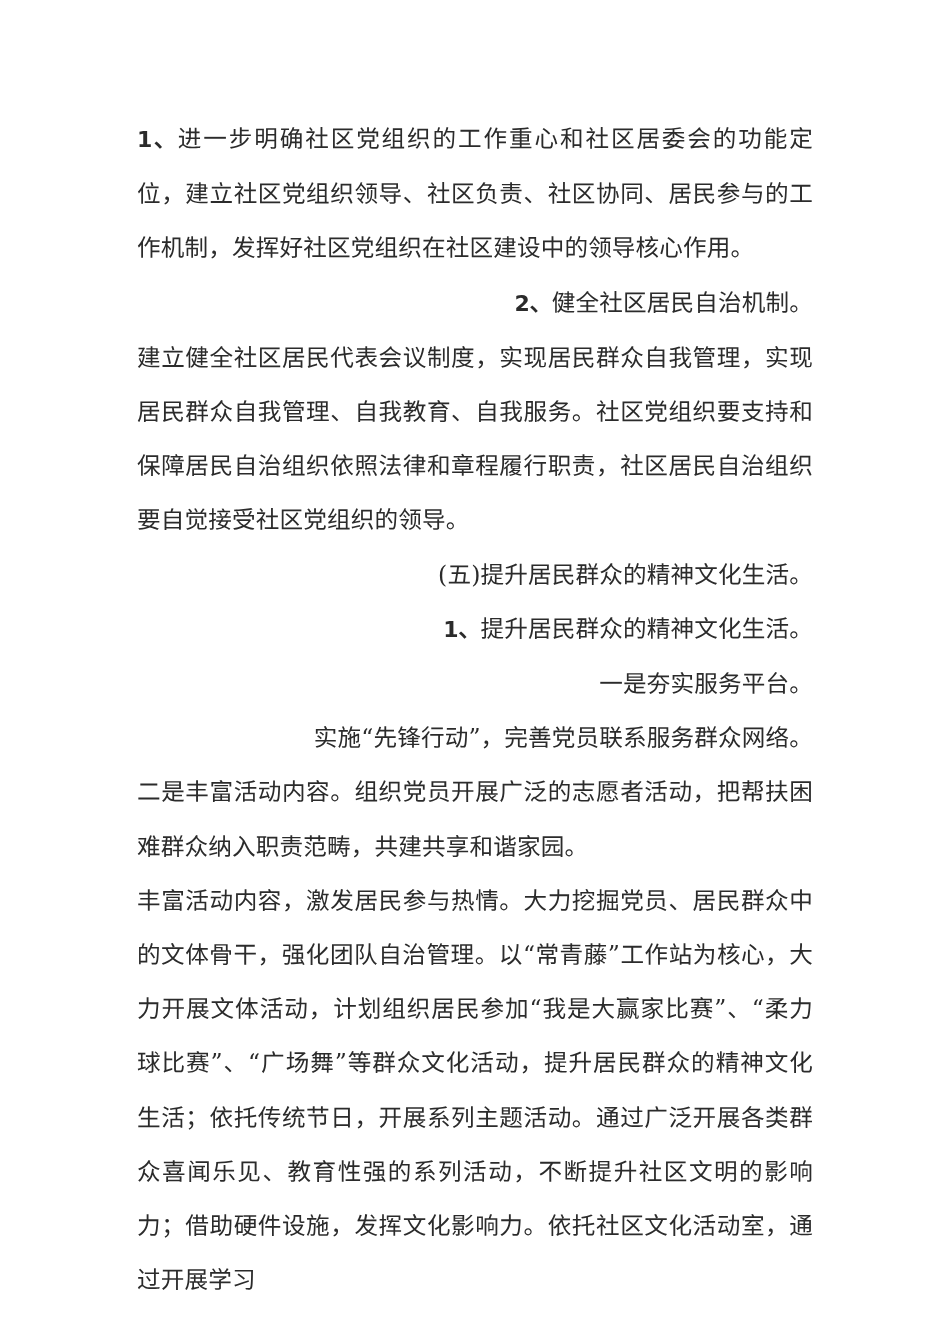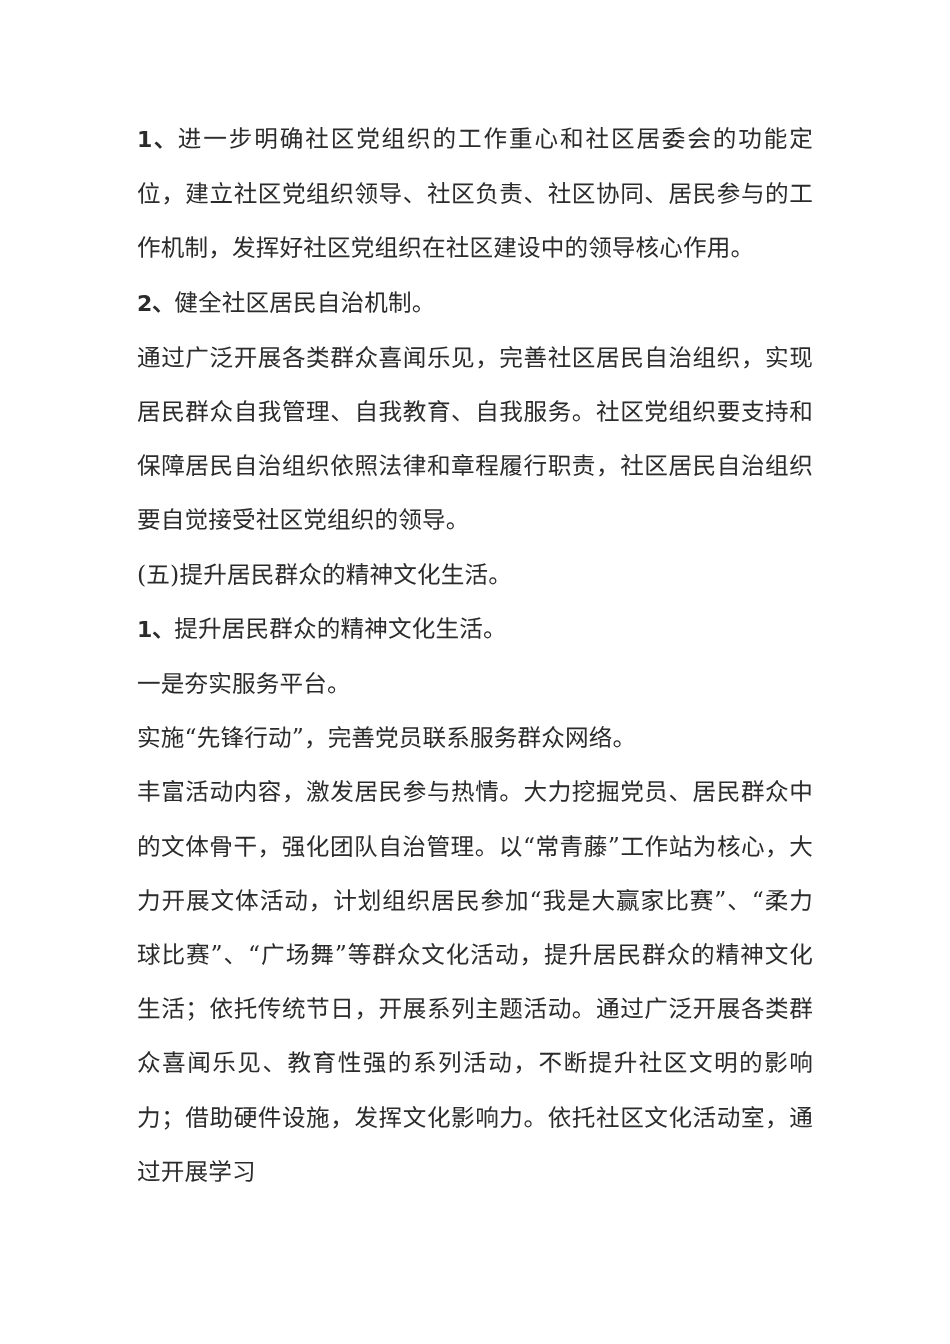--- a/index.html
+++ b/index.html
@@ -42,21 +42,21 @@
     text-align: justify;
     text-justify: inter-ideograph;
     letter-spacing: 0.15px;
     font-weight: 400;
     word-break: break-all;
     white-space: normal;
   }
 
   
   .para.short {
-    text-align: left;
+    text-align: right;
   }
 
   
   .enum {
     font-family: "DejaVu Sans", "Liberation Sans", sans-serif;
     font-weight: 700;
     font-size: 22px;
     letter-spacing: 0;
   }
 
@@ -68,28 +68,29 @@
 </head>
 <body>
 
 <div class="page">
   <div class="doc-body">
 
     <p class="para"><span class="enum">1、</span><span>进一步明确社区党组织的工作重心和社区居委会的功能定位，建立社区党组织领导、社区负责、社区协同、居民参与的工作机制，发挥好社区党组织在社区建设中的领导核心作用。</span></p>
 
     <p class="para short"><span class="enum">2、</span><span>健全社区居民自治机制。</span></p>
 
-    <p class="para"><span>通过广泛开展各类群众喜闻乐见，完善社区居民自治组织，实现居民群众自我管理、自我教育、自我服务。社区党组织要支持和保障居民自治组织依照法律和章程履行职责，社区居民自治组织要自觉接受社区党组织的领导。</span></p>
+    <p class="para"><span>建立健全社区居民代表会议制度，实现居民群众自我管理，实现居民群众自我管理、自我教育、自我服务。社区党组织要支持和保障居民自治组织依照法律和章程履行职责，社区居民自治组织要自觉接受社区党组织的领导。</span></p>
 
     <p class="para short"><span class="roman">(五)</span><span>提升居民群众的精神文化生活。</span></p>
 
     <p class="para short"><span class="enum">1、</span><span>提升居民群众的精神文化生活。</span></p>
 
     <p class="para short"><span>一是夯实服务平台。</span></p>
 
     <p class="para short"><span>实施“先锋行动”，完善党员联系服务群众网络。</span></p>
 
+    <p class="para"><span>二是丰富活动内容。组织党员开展广泛的志愿者活动，把帮扶困难群众纳入职责范畴，共建共享和谐家园。</span></p>
 
 
     <p class="para"><span>丰富活动内容，激发居民参与热情。大力挖掘党员、居民群众中的文体骨干，强化团队自治管理。以“常青藤”工作站为核心，大力开展文体活动，计划组织居民参加“我是大赢家比赛”、“柔力球比赛”、“广场舞”等群众文化活动，提升居民群众的精神文化生活；依托传统节日，开展系列主题活动。通过广泛开展各类群众喜闻乐见、教育性强的系列活动，不断提升社区文明的影响力；借助硬件设施，发挥文化影响力。依托社区文化活动室，通过开展学习</span></p>
 
   </div>
 </div>
 
 </body></html>

